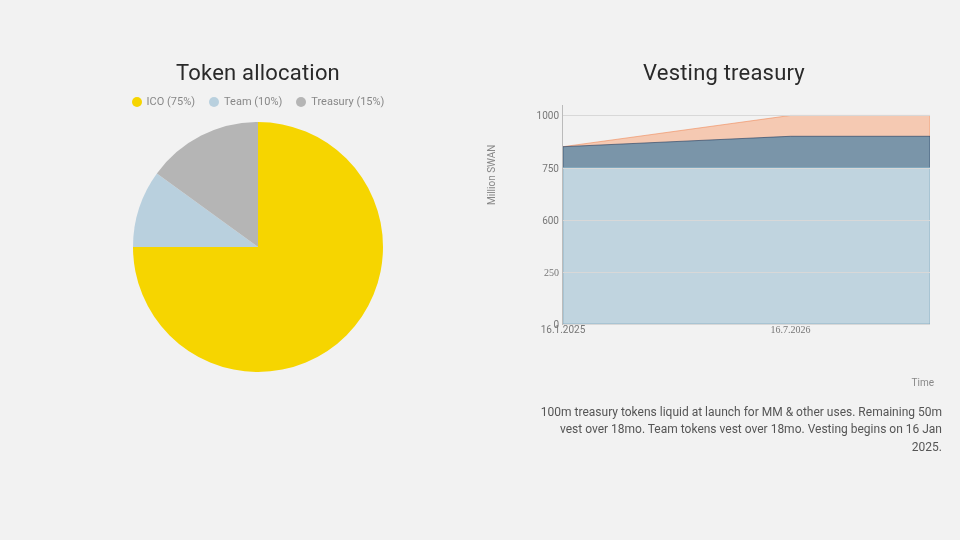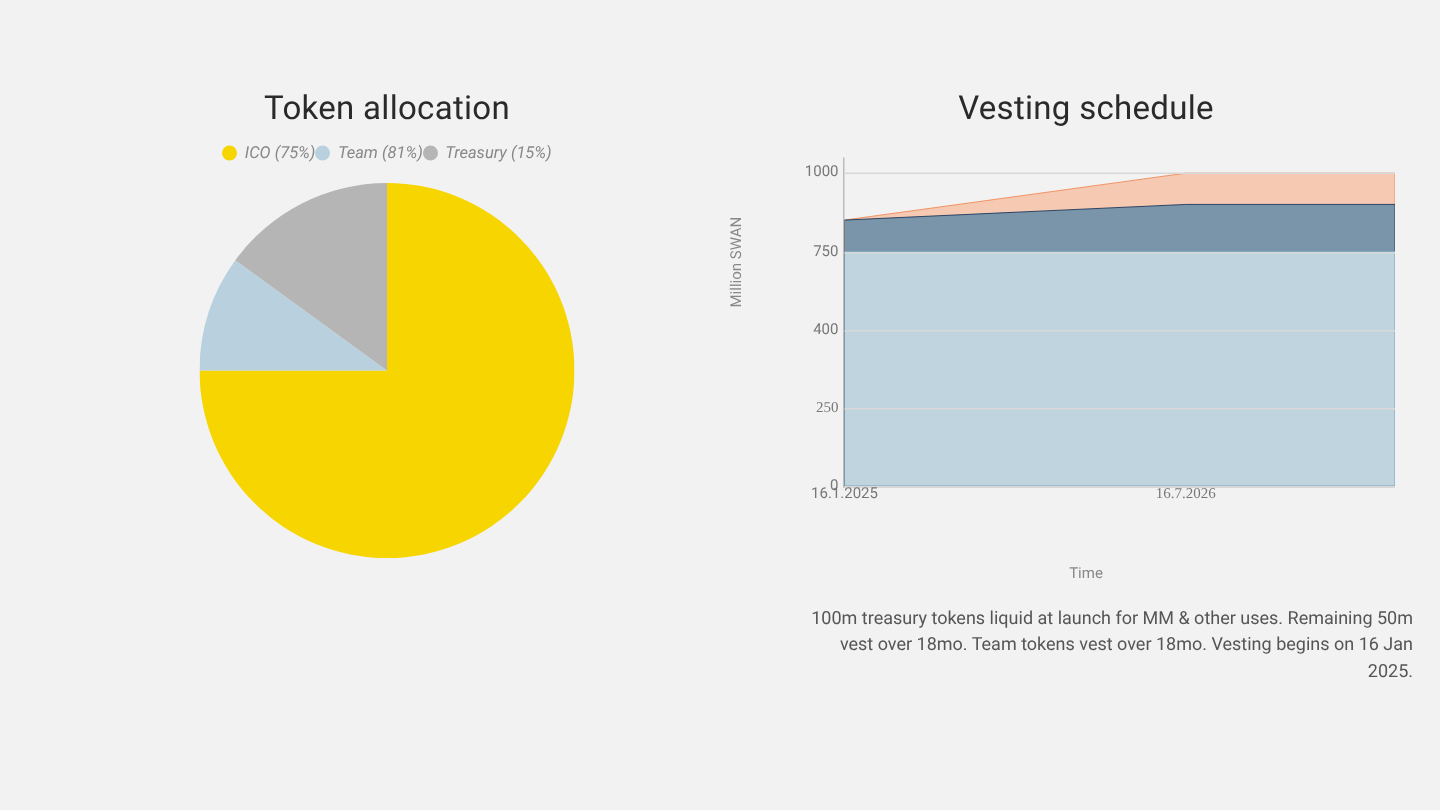--- a/index.html
+++ b/index.html
@@ -28,25 +28,25 @@
   }
   .title {
     font-size: 22px;
     font-weight: 400;
     color: #2a2a2a;
     margin-bottom: 10px;
     letter-spacing: 0.2px;
   }
   .legend {
     display: flex;
+    gap: 14px;
     font-size: 11px;
     color: #888;
     margin-bottom: 14px;
     align-items: center;
-    font-style: italic;
   }
   .legend-item {
     display: flex;
     align-items: center;
     gap: 5px;
   }
   .chip {
     width: 10px;
     height: 10px;
     border-radius: 50%;
@@ -81,21 +81,21 @@
     position: absolute;
     left: -28px;
     top: 50%;
     transform: rotate(-90deg) translateX(20px);
     transform-origin: left top;
     font-size: 10px;
     color: #888;
     white-space: nowrap;
   }
   .xlabel {
-    text-align: center;
+    text-align: right;
     font-size: 10px;
     color: #888;
     margin-top: 22px;
   }
   .tick-y {
     position: absolute;
     right: calc(100% + 4px);
     font-size: 10px;
     color: #777;
     transform: translateY(-50%);
@@ -133,53 +133,53 @@
 
   <div class="col">
     <div class="title">Token allocation</div>
     <div class="legend">
       <div class="legend-item">
         <span class="chip" style="background:#f6d500"></span>
         <span>ICO (75%)</span>
       </div>
       <div class="legend-item">
         <span class="chip" style="background:#b9d0de"></span>
-        <span>Team (81%)</span>
+        <span>Team (10%)</span>
       </div>
       <div class="legend-item">
         <span class="chip" style="background:#b5b5b5"></span>
         <span>Treasury (15%)</span>
       </div>
     </div>
     <div class="pie-holder">
       <svg class="pie" viewBox="-1 -1 2 2">
           <path d="M 0 0 L 6.123233995736766e-17 -1 A 1 1 0 1 1 -1 1.2246467991473532e-16 Z" fill="#f6d500"></path>
           <path d="M 0 0 L -1 1.2246467991473532e-16 A 1 1 0 0 1 -0.8090169943749476 -0.587785252292473 Z" fill="#b9d0de"></path>
           <path d="M 0 0 L -0.8090169943749476 -0.587785252292473 A 1 1 0 0 1 -1.8369701987210297e-16 -1 Z" fill="#b5b5b5"></path>
         </svg>
     </div>
   </div>
 
   <div class="col">
-    <div class="title">Vesting schedule</div>
+    <div class="title">Vesting treasury</div>
 
     <div class="area-holder">
       <div class="ylabel">Million SWAN</div>
       <div class="plot">
         <svg class="area" preserveAspectRatio="none" viewBox="0 0 100 100">
             <path d="M 0 100 L 0 19.04761904761905 L 62 4.761904761904773 L 100 4.761904761904773 L 100 100 Z" fill="#f5c9b2" stroke="#f08a59" stroke-width="0.6" vector-effect="non-scaling-stroke"></path>
             <path d="M 0 100 L 0 19.04761904761905 L 62 14.285714285714292 L 100 14.285714285714292 L 100 100 Z" fill="#7a95a9" stroke="#1e3a5f" stroke-width="0.6" vector-effect="non-scaling-stroke"></path>
             <path d="M 0 100 L 0 28.57142857142857 L 62 28.57142857142857 L 100 28.57142857142857 L 100 100 Z" fill="#c0d4df" stroke="#6fa0b8" stroke-width="0.6" vector-effect="non-scaling-stroke"></path>
           </svg>
       <div class="grid-h" style="top: 100%;"></div>
           <div class="tick-y" style="top: 100%;">0</div>
           <div class="grid-h" style="top: 76.1905%;"></div>
           <div class="tick-y" style="top: 76.1905%; font-family: Liberation Serif, serif;">250</div>
           <div class="grid-h" style="top: 52.381%;"></div>
-          <div class="tick-y" style="top: 52.381%;">400</div>
+          <div class="tick-y" style="top: 52.381%;">600</div>
           <div class="grid-h" style="top: 28.5714%;"></div>
           <div class="tick-y" style="top: 28.5714%;">750</div>
           <div class="grid-h" style="top: 4.7619%;"></div>
           <div class="tick-y" style="top: 4.7619%;">1000</div>
           <div class="tick-x" style="left: 0%;">16.1.2025</div>
           <div class="tick-x" style="left: 62%; font-family: Liberation Serif, serif;">16.7.2026</div>
         </div>
     </div>
     <div class="xlabel" style="width:420px;">Time</div>
 

